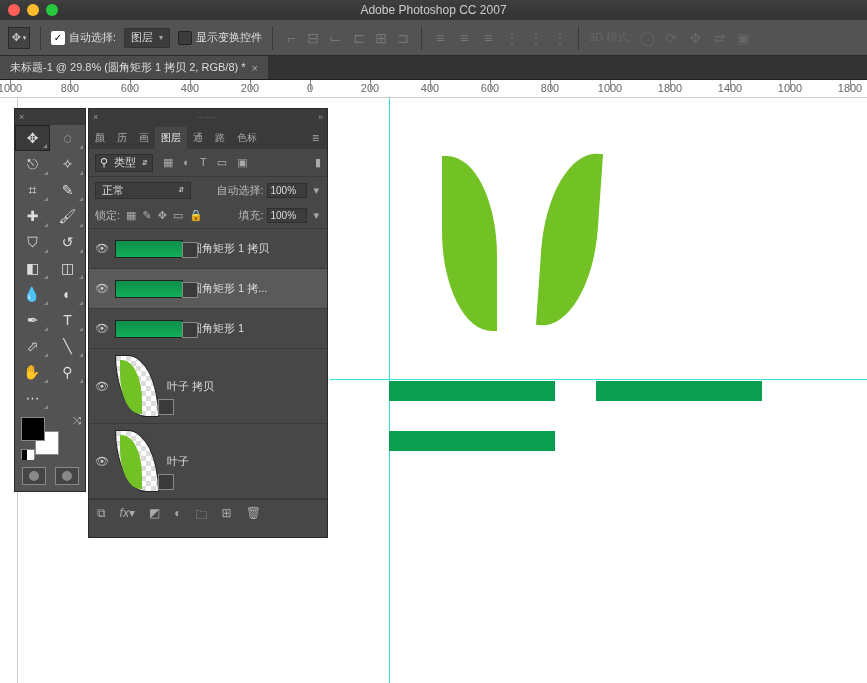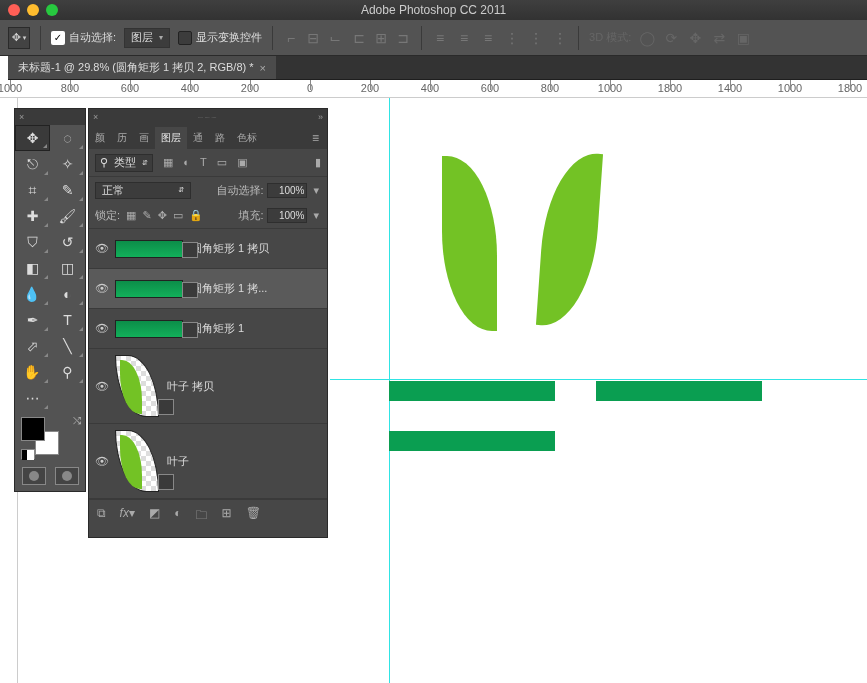--- a/index.html
+++ b/index.html
@@ -18,21 +18,21 @@
 .chk { width:14px; height:14px; background:#fff; display:inline-flex; align-items:center; justify-content:center; color:#000; font-size:10px; border-radius:2px; margin-right:4px;}
 .selwrap { display:flex; align-items:center; border:1px solid #333; background:#3c3c3c; height:20px; padding:0 6px; gap:6px;}
 .selwrap .caret{ font-size:8px; color:#aaa;}
 .optsbar .sep { width:1px; height:24px; background:#3a3a3a; margin:0 2px;}
 .opt-icons { display:flex; gap:8px; color:#777; }
 .opt-icon { width:16px; height:18px; display:flex; align-items:center; justify-content:center; font-size:14px;}
 .opt-icons .group { display:flex; gap:6px; }
 .mode3d { color:#666; }
 
 
-.docstrip { height:24px; background:#333; display:flex; align-items:center; border-bottom:1px solid #1e1e1e;margin-left:8px;}
+.docstrip { height:24px; background:#333; display:flex; align-items:center; border-bottom:1px solid #1e1e1e;}
 .doctab { background:#4b4b4b; color:#ddd; padding:4px 10px; font-size:11px; display:flex; align-items:center; gap:6px;}
 .docclose { color:#aaa; font-size:11px;}
 
 
 .ruler-h { position:absolute; left:0; top:80px; right:0; height:18px; background:#fff; border-bottom:1px solid #ccc; z-index:1; overflow:hidden;}
 .ruler-h .tick { position:absolute; top:0; width:1px; height:6px; background:#888;}
 .ruler-h .ticklbl { position:absolute; top:2px; font-size:11px; color:#666; transform:translateX(-50%);}
 .ruler-v { position:absolute; left:0; top:98px; bottom:0; width:18px; background:#fff; border-right:1px solid #ccc; z-index:1;}
 
 
@@ -69,21 +69,21 @@
 .tabs { display:flex; background:#3a3a3a; height:24px; align-items:flex-end; padding-right:4px;}
 .ptab { padding:4px 6px; color:#aaa; font-size:10px; cursor:default;}
 .ptab.act { background:#474747; color:#eee;}
 .tabs .menu { margin-left:auto; color:#aaa; font-size:12px; padding:4px;}
 .filterrow { display:flex; align-items:center; height:28px; padding:0 6px; gap:6px; border-bottom:1px solid #3a3a3a;}
 .filterrow .sel { display:flex; align-items:center; gap:6px; background:#3c3c3c; border:1px solid #2e2e2e; padding:1px 4px; height:18px;}
 .filterrow .ficos { display:flex; gap:10px; color:#aaa; margin-left:4px;}
 .blendrow { display:flex; align-items:center; height:26px; padding:0 6px; gap:6px;}
 .blendrow .sel { display:flex; align-items:center; gap:30px; background:#3c3c3c; border:1px solid #2e2e2e; padding:0 6px; flex:0 0 96px; justify-content:space-between;}
 .op { display:flex; align-items:center; gap:4px; color:#bbb; margin-left:auto;}
-.op input{width:40px;background:#3c3c3c;border:1px solid #2e2e2e;color:#ddd;font-size:10px;text-align:right;padding:1px 2px}
+.op input{width:40px;background:#3c3c3c;border:1px solid #2e2e2e;color:#ddd;font-size:10px;text-align:left;padding:1px 2px}
 .op .btn{padding:0 2px;color:#aaa}
 .lockrow { display:flex; align-items:center; height:26px; padding:0 6px; gap:6px; color:#bbb; border-bottom:1px solid #3a3a3a;}
 .lockrow .ico{font-size:11px;color:#aaa}
 .layers { max-height:420px; }
 .layer { display:flex; align-items:center; min-height:40px; border-bottom:1px solid #3a3a3a; padding-right:6px;}
 .layer.sel { background:#5a5a5a; }
 .eye { width:26px; display:flex; justify-content:center; color:#ccc;}
 .thumb { margin:6px 8px 6px 0; border:1px solid #222; background:#fff; position:relative;}
 .thumb.shape { width:68px; height:18px; background:linear-gradient(#0c8d49,#12b05a);}
 .thumb.shape::after{content:"";position:absolute;right:-16px;top:1px;width:14px;height:14px;border:1px solid #888;background:#3a3a3a}
@@ -96,21 +96,21 @@
 </style>
 </head>
 <body>
 
 <div class="titlebar">
   <div class="traffic">
     <div class="dot red"></div>
     <div class="dot yellow"></div>
     <div class="dot green"></div>
   </div>
-  <div class="title">Adobe Photoshop CC 2011</div>
+  <div class="title">Adobe Photoshop CC 2007</div>
 </div>
 
 <div class="optsbar">
   <div class="opt-move">✥<span style="font-size:7px;margin-left:2px">▾</span></div>
   <div class="sep"></div>
   <label style="display:flex;align-items:center">
     <span class="chk">✓</span>
     <span>自动选择:</span>
   </label>
   <div class="selwrap">

